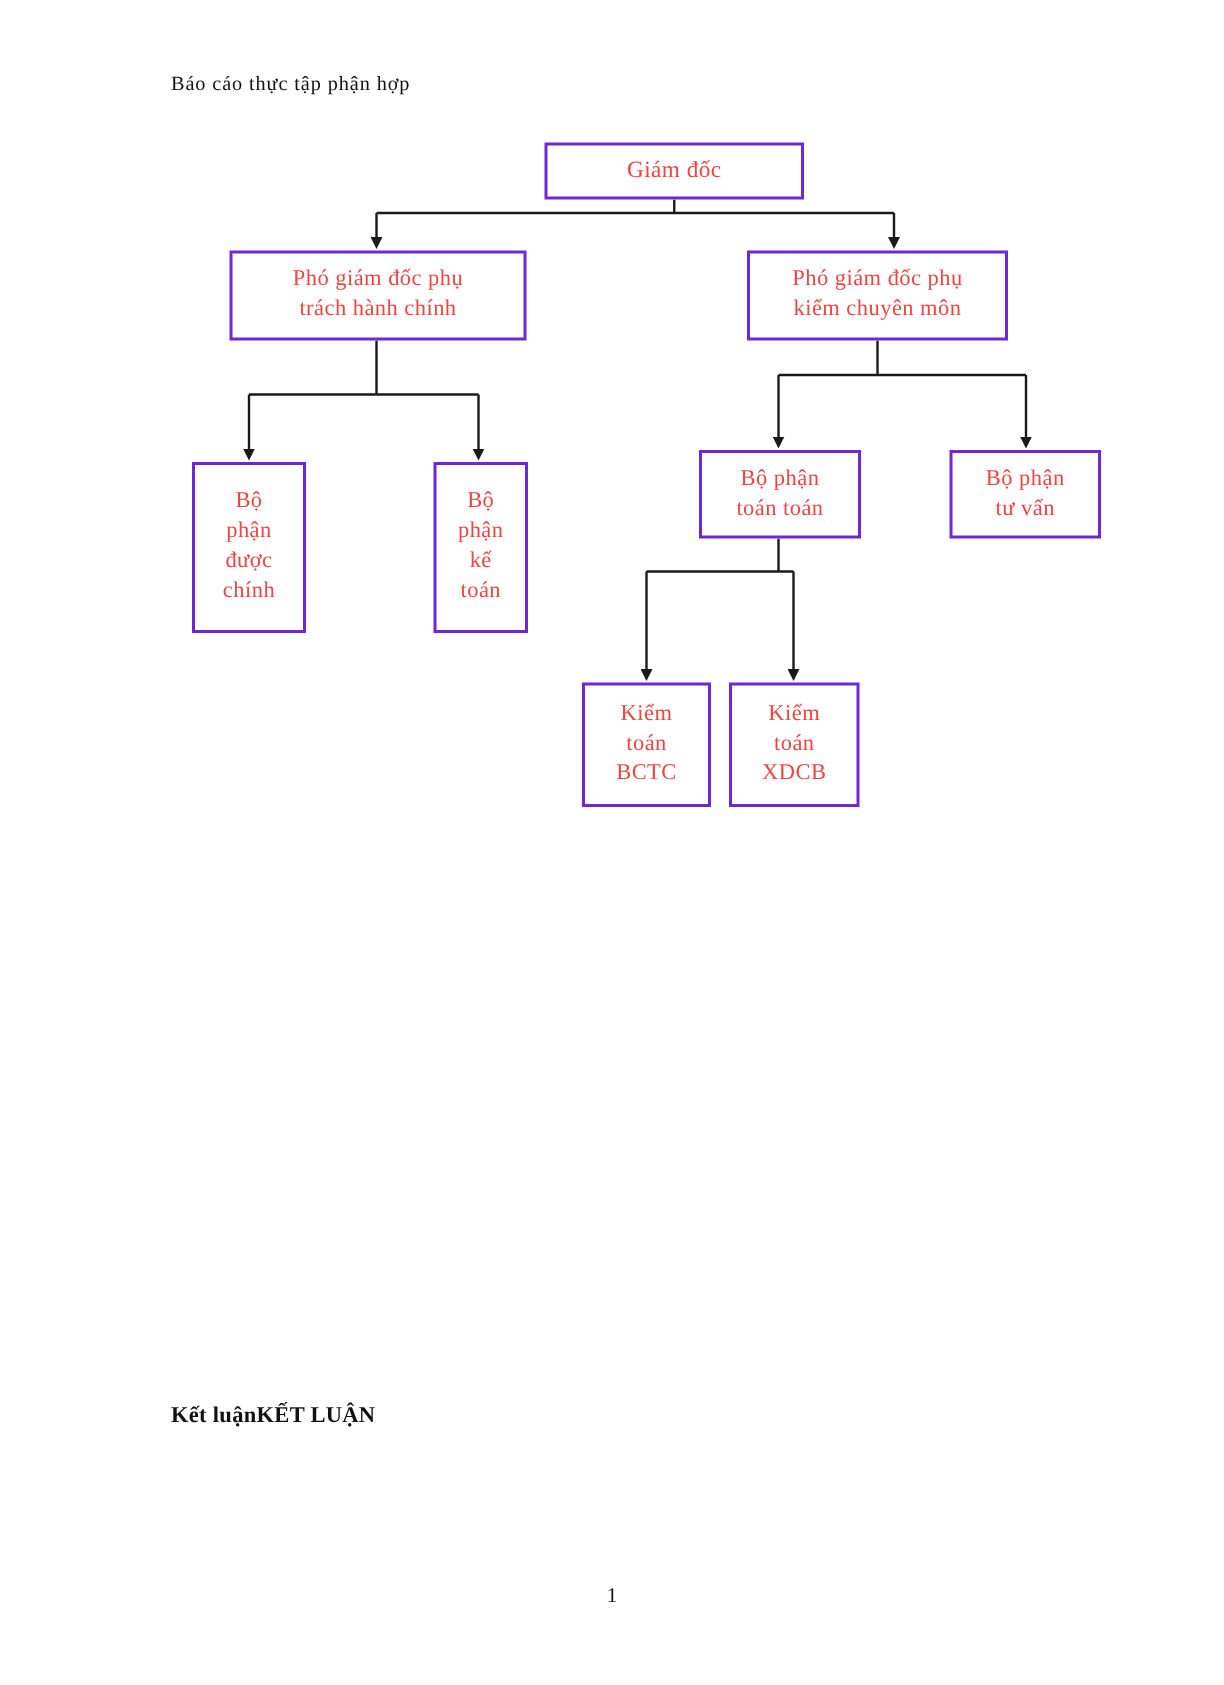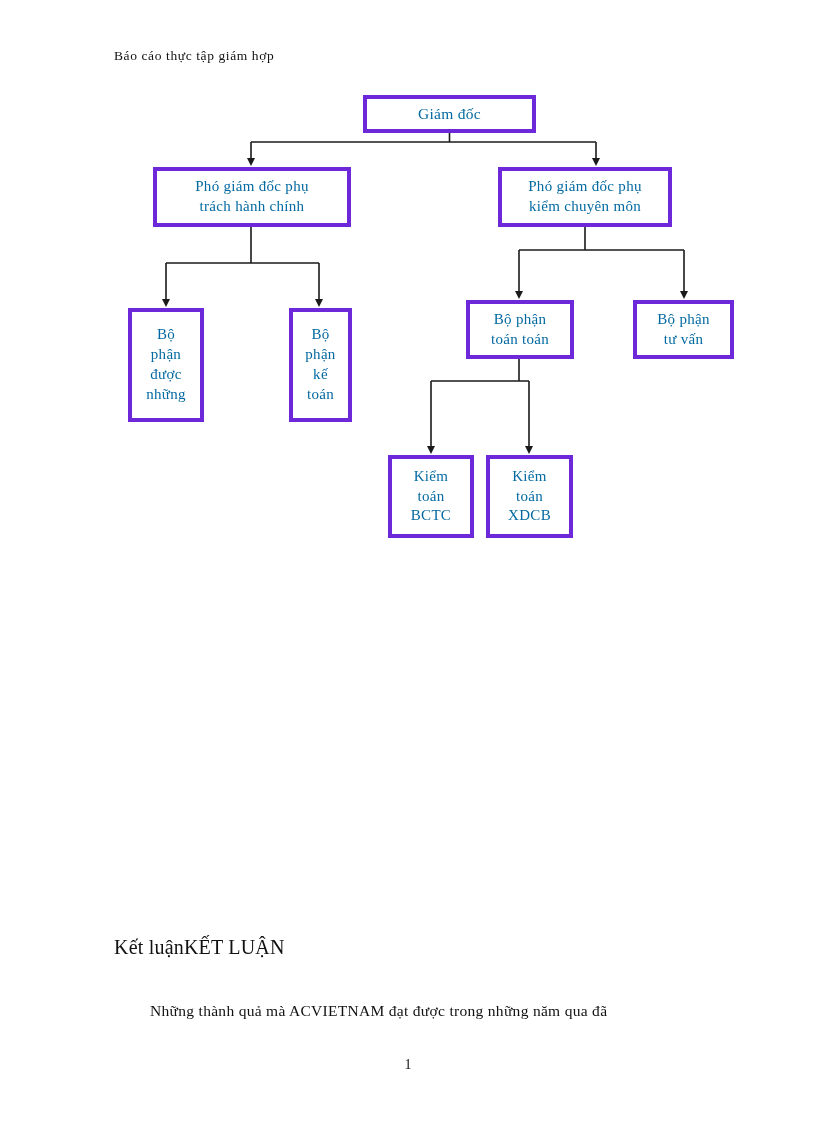--- a/index.html
+++ b/index.html
@@ -44,31 +44,31 @@
     left: 0;
     top: 0;
     width: 816px;
     height: 580px;
     pointer-events: none;
   }
 
   .node {
     position: absolute;
     box-sizing: border-box;
-    border: 4px solid #6d28d9;
+    border: 2px solid #6d28d9;
     background: #ffffff;
     display: flex;
     flex-direction: column;
     align-items: center;
     justify-content: center;
     text-align: center;
     font-size: 15px;
     line-height: 1.32;
     letter-spacing: 0.3px;
-    color: #0369a1;
+    color: #ef4444;
   }
   .node .line {
     display: block;
     white-space: nowrap;
   }
 
   
   #node-director      { left: 363px; top: 95px;  width: 173px; height: 38px; font-size: 15.5px; }
   #node-deputy-admin  { left: 153px; top: 167px; width: 198px; height: 60px; }
   #node-deputy-prof   { left: 498px; top: 167px; width: 174px; height: 60px; }
@@ -77,22 +77,22 @@
   #node-dept-audit    { left: 466px; top: 300px; width: 108px; height: 59px; }
   #node-dept-consult  { left: 633px; top: 300px; width: 101px; height: 59px; }
   #node-audit-bctc    { left: 388px; top: 455px; width: 86px;  height: 83px; }
   #node-audit-xdcb    { left: 486px; top: 455px; width: 87px;  height: 83px; }
 
   
   .conclusion-heading {
     position: absolute;
     left: 114px;
     top: 936px;
-    font-size: 20px;
-    font-weight: normal;
+    font-size: 15px;
+    font-weight: bold;
     letter-spacing: 0.2px;
     white-space: nowrap;
     color: #111111;
   }
   .body-paragraph {
     position: absolute;
     left: 150px;
     top: 1002px;
     font-size: 15.5px;
     letter-spacing: 0.3px;
@@ -107,21 +107,21 @@
     text-align: center;
     font-size: 14px;
     color: #111111;
   }
 </style>
 </head>
 <body>
 
 <div id="page">
 
-  <div class="doc-header">Báo cáo thực tập giám hợp</div>
+  <div class="doc-header">Báo cáo thực tập phận hợp</div>
 
   <div id="org-chart">
 
     <svg id="org-connectors" viewBox="0 0 816 580" xmlns="http://www.w3.org/2000/svg">
       <defs>
         <marker id="arrow" viewBox="0 0 10 10" refX="5" refY="5" markerWidth="5" markerHeight="5" orient="auto-start-reverse">
           <path d="M 0 0 L 10 5 L 0 10 z" fill="#1a1a1a"></path>
         </marker>
       </defs>
       <g stroke="#1a1a1a" stroke-width="1.6" fill="none">
@@ -159,21 +159,21 @@
 
     <div class="node" id="node-deputy-prof">
       <span class="line">Phó giám đốc phụ</span>
       <span class="line">kiểm chuyên môn</span>
     </div>
 
     <div class="node" id="node-dept-admin">
       <span class="line">Bộ</span>
       <span class="line">phận</span>
       <span class="line">được</span>
-      <span class="line">những</span>
+      <span class="line">chính</span>
     </div>
 
     <div class="node" id="node-dept-account">
       <span class="line">Bộ</span>
       <span class="line">phận</span>
       <span class="line">kế</span>
       <span class="line">toán</span>
     </div>
 
     <div class="node" id="node-dept-audit">
@@ -195,17 +195,16 @@
     <div class="node" id="node-audit-xdcb">
       <span class="line">Kiểm</span>
       <span class="line">toán</span>
       <span class="line">XDCB</span>
     </div>
 
   </div>
 
   <div class="conclusion-heading">Kết luậnKẾT LUẬN</div>
 
-  <div class="body-paragraph">Những thành quả mà ACVIETNAM đạt được trong những năm qua đã</div>
 
   <div class="page-number">1</div>
 
 </div>
 
 </body></html>

